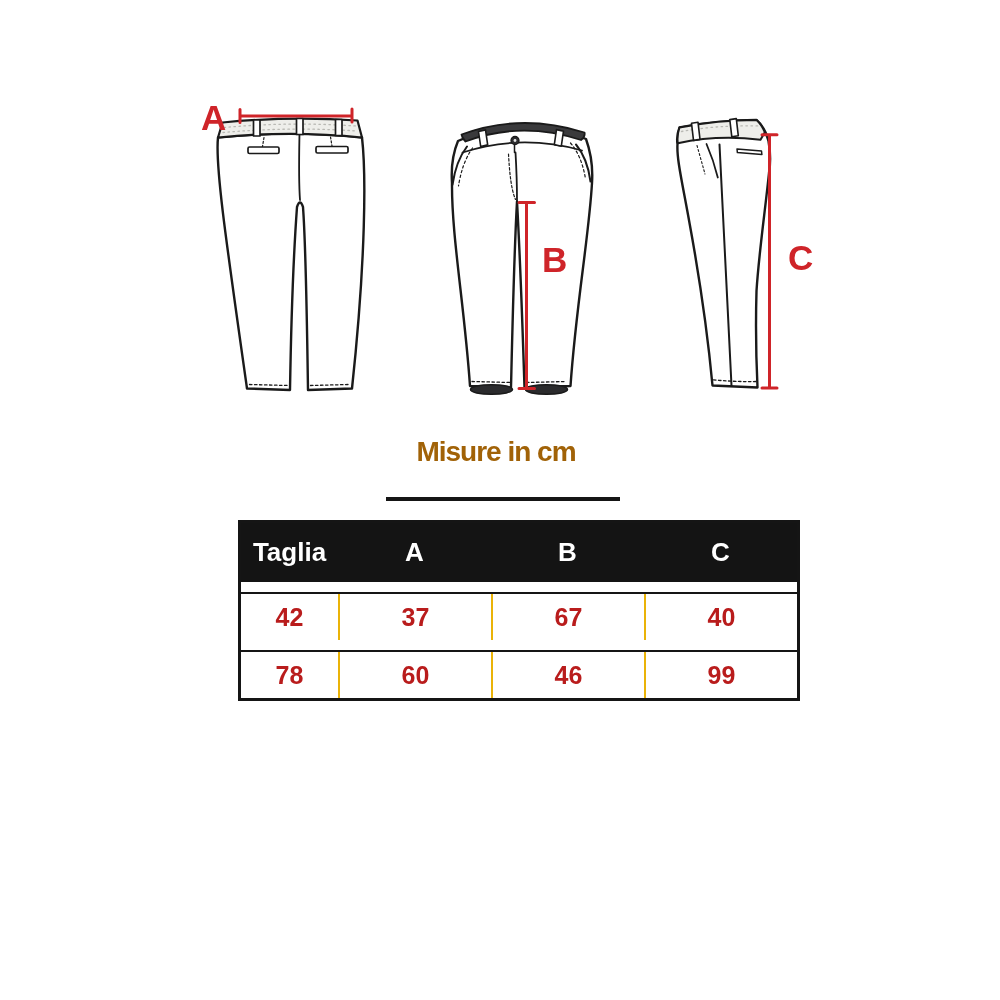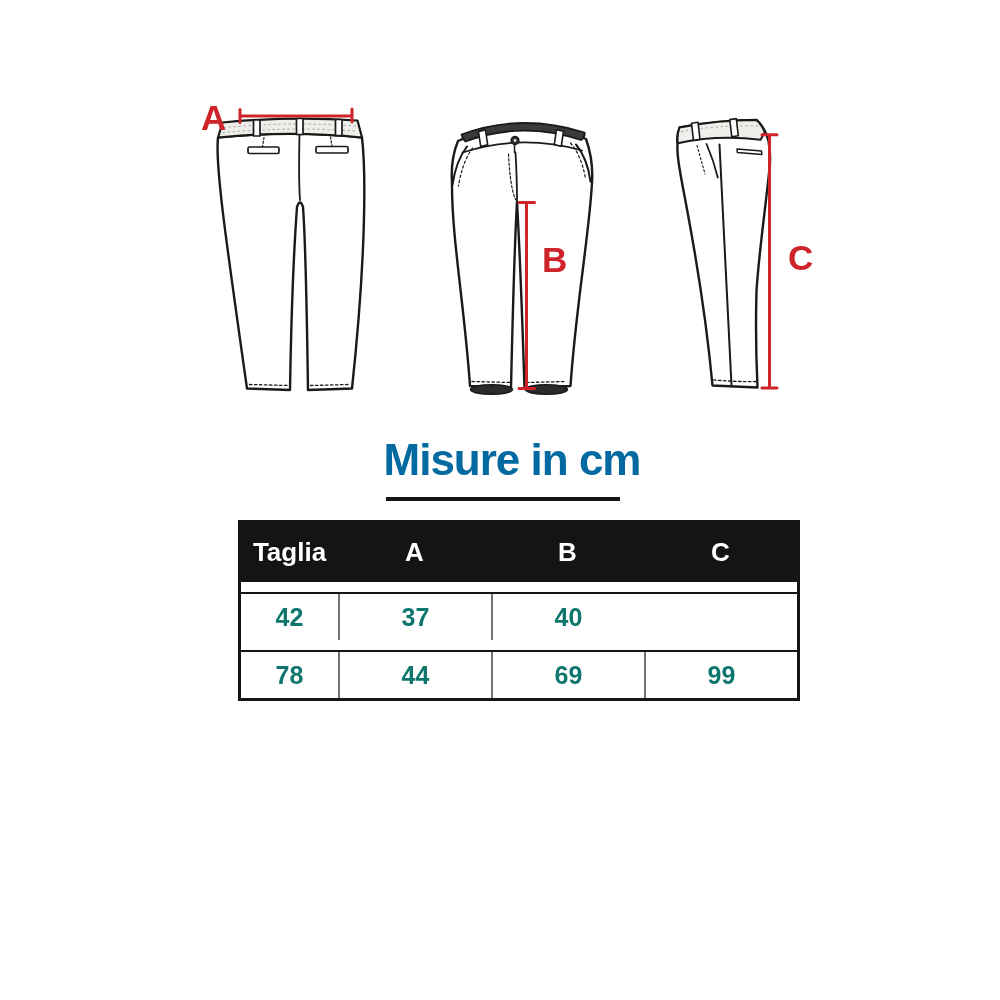--- a/index.html
+++ b/index.html
@@ -6,36 +6,36 @@
   .page{
     position:relative;width:1000px;height:1000px;background:#ffffff;overflow:hidden;
     font-family:"Liberation Sans",sans-serif;color:#1a1a1a;
   }
   .drawings{position:absolute;left:190px;top:90px;width:640px;height:320px;}
   .m-label{position:absolute;font-weight:700;font-size:35px;line-height:1;color:#cf2429;}
   #label-a{left:201px;top:100px;}
   #label-b{left:542px;top:242px;}
   #label-c{left:788px;top:240px;}
   .title{
-    position:absolute;left:360px;top:437px;width:304px;text-align:center;
-    font-weight:700;font-size:44px;letter-spacing:-1px;color:#0369a1;line-height:1.05;
+    position:absolute;left:344px;top:437px;width:304px;text-align:center;
+    font-weight:700;font-size:28px;letter-spacing:-1px;color:#a16207;line-height:1.05;
   }
   .rule{position:absolute;left:386px;top:497px;width:234px;height:4px;background:#151515;}
   .size-table{
     position:absolute;left:238px;top:520px;width:562px;height:181px;
     border:3px solid #151515;box-sizing:border-box;display:flex;flex-direction:column;background:#fff;gap:10px;
   }
   .thead{flex:0 0 59px;background:#141414;display:flex;align-items:center;}
   .hcell{color:#ffffff;font-weight:700;font-size:26px;text-align:center;box-sizing:border-box;}
   .trow{flex:1;display:flex;border-top:2px solid #151515;}
   .tcell{
     display:flex;align-items:center;justify-content:center;
-    font-weight:700;font-size:25px;color:#0f766e;box-sizing:border-box;
+    font-weight:700;font-size:25px;color:#b91c1c;box-sizing:border-box;
   }
-  .tcell + .tcell{border-left:2px solid #737373;}
+  .tcell + .tcell{border-left:2px solid #eab308;}
   .c0{width:97px;}
   .cn{width:153px;}
 </style>
 </head>
 <body>
 
 <div class="page">
 
   <svg class="drawings" viewBox="190 90 640 320" xmlns="http://www.w3.org/2000/svg">
 
@@ -123,23 +123,24 @@
   <div class="size-table">
     <div class="thead">
       <span class="hcell c0">Taglia</span>
       <span class="hcell cn">A</span>
       <span class="hcell cn">B</span>
       <span class="hcell cn">C</span>
     </div>
     <div class="trow">
       <span class="tcell c0">42</span>
       <span class="tcell cn">37</span>
+      <span class="tcell cn">67</span>
       <span class="tcell cn">40</span>
     </div>
     <div class="trow">
       <span class="tcell c0">78</span>
-      <span class="tcell cn">44</span>
-      <span class="tcell cn">69</span>
+      <span class="tcell cn">60</span>
+      <span class="tcell cn">46</span>
       <span class="tcell cn">99</span>
     </div>
   </div>
 
 </div>
 
 </body></html>

